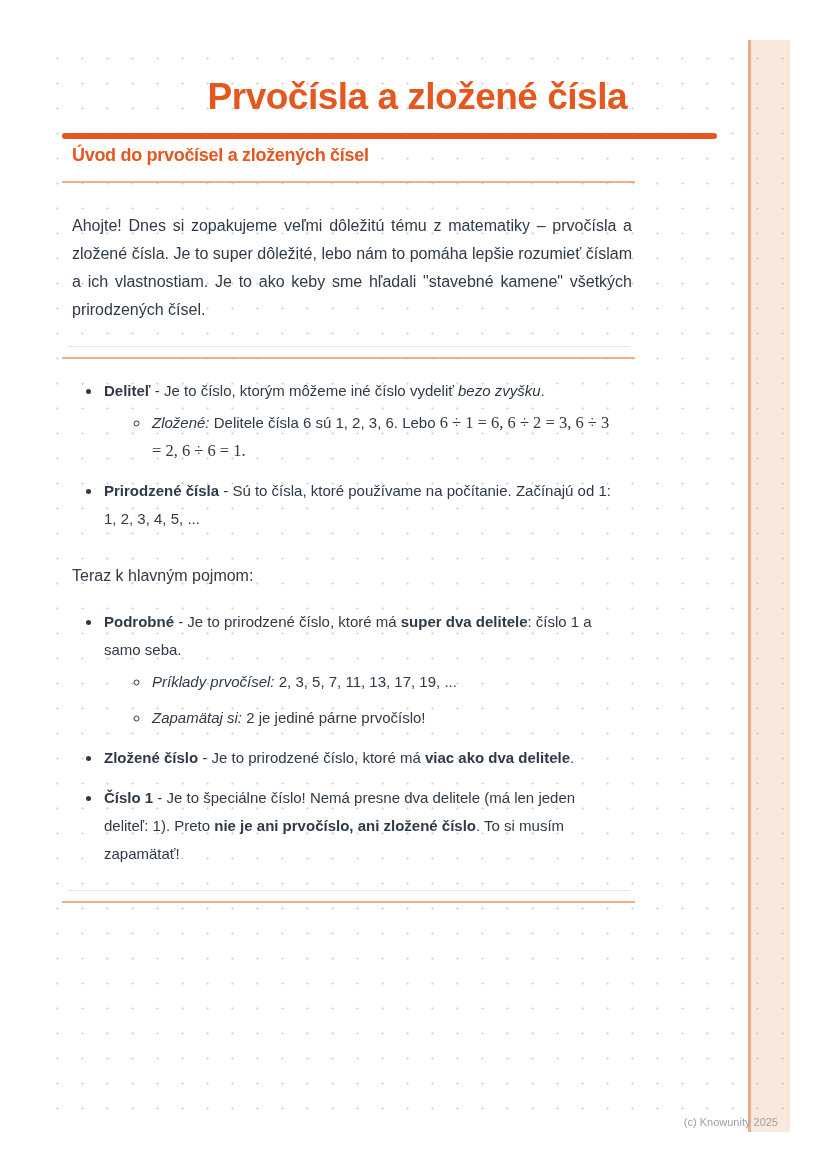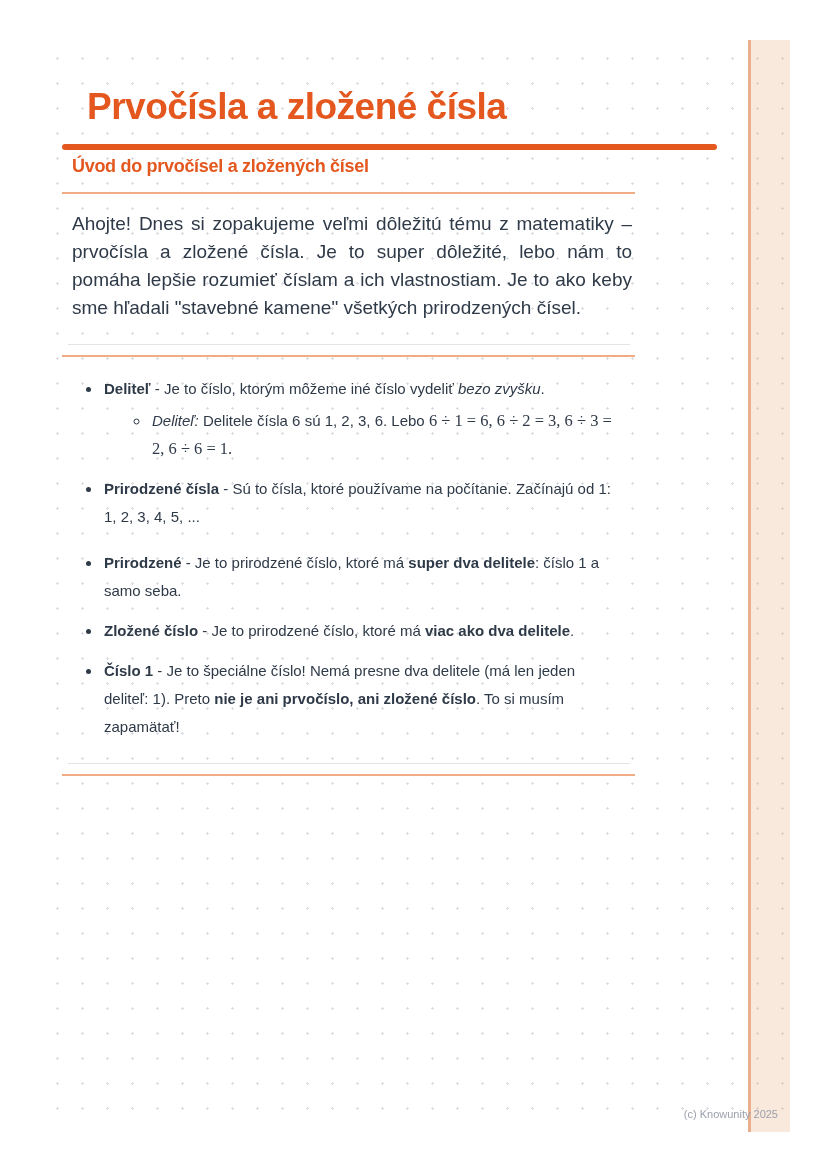--- a/index.html
+++ b/index.html
@@ -28,26 +28,27 @@
     border-left: 3px solid #E9AE8B;
     box-sizing: border-box;
   }
   .content {
     position: relative;
     padding: 30px 0 0 34px;
     width: 560px;
     color: #2F3A48;
   }
   h1.title {
-    margin: 15px;
+    margin: 5px;
     font-size: 37px;
     line-height: 44px;
     font-weight: 700;
     letter-spacing: -0.5px;
     color: #E4571E;
+    text-align: right;
   }
   .title-rule {
     width: 655px; height: 6px;
     background: #E4571E;
     border-radius: 3px;
     margin: 14px 0 0 -10px;
   }
   h2.section-heading {
     margin: 0;
     font-size: 18px;
@@ -57,22 +58,22 @@
     color: #E4571E;
   }
   .mt-h2-first { margin-top: 34px; }
   .mt-h2 { margin-top: 26px; }
   .h2-rule {
     width: 573px; height: 2px;
     background: #F0AC82;
     margin: 10px 0 0 -10px;
   }
   .para {
-    margin: 16px 0 0 0;
-    font-size: 19px;
+    margin: 29px 0 0 0;
+    font-size: 16px;
     line-height: 28px;
   }
   .justify { text-align: justify; }
   .divider {
     width: 562px; height: 1px;
     background: #E3E3E8;
     margin: 22px 0 0 -4px;
   }
   ul.l1 {
     list-style: disc;
@@ -91,21 +92,21 @@
   ul.l2 > li { margin: 8px 0 0 0; padding-left: 2px; }
   ul.l2 > li:first-child { margin-top: 4px; }
   b.term { font-weight: 700; }
   i.lbl { font-style: italic; }
   .math {
     font-family: "Liberation Serif", serif;
     font-size: 16.5px;
   }
   .footer {
     position: absolute;
-    right: 12px; bottom: 12px;
+    right: 12px; bottom: 4px;
     font-size: 11px;
     color: #9BA1AB;
     z-index: 2;
   }
 </style>
 </head>
 <body>
 
 <div class="sheet">
   <div class="stripe"></div>
@@ -121,33 +122,42 @@
 
     <div class="divider"></div>
 
     <div class="h2-rule"></div>
 
     <ul class="l1">
       <li>
         <b class="term">Deliteľ</b><span> - Je to číslo, ktorým môžeme iné číslo vydeliť </span><i class="lbl">bezo zvyšku</i><span>.</span>
         <ul class="l2">
           <li>
-            <i class="lbl">Deliteľ:</i><span> Delitele čísla 6 sú 1, 2, 3, 6. Lebo </span><span class="math">6 ÷ 1 = 6, 6 ÷ 2 = 3, 6 ÷ 3 = 2, 6 ÷ 6 = 1.</span>
+            <i class="lbl">Zložené:</i><span> Delitele čísla 6 sú 1, 2, 3, 6. Lebo </span><span class="math">6 ÷ 1 = 6, 6 ÷ 2 = 3, 6 ÷ 3 = 2, 6 ÷ 6 = 1.</span>
           </li>
         </ul>
       </li>
       <li>
         <b class="term">Prirodzené čísla</b><span> - Sú to čísla, ktoré používame na počítanie. Začínajú od 1: 1, 2, 3, 4, 5, ...</span>
       </li>
     </ul>
 
+    <p class="para">Teraz k hlavným pojmom:</p>
 
     <ul class="l1">
       <li>
-        <b class="term">Prirodzené</b><span> - Je to prirodzené číslo, ktoré má </span><b>super dva delitele</b><span>: číslo 1 a samo seba.</span>
+        <b class="term">Podrobné</b><span> - Je to prirodzené číslo, ktoré má </span><b>super dva delitele</b><span>: číslo 1 a samo seba.</span>
+        <ul class="l2">
+          <li>
+            <i class="lbl">Príklady prvočísel:</i><span> 2, 3, 5, 7, 11, 13, 17, 19, ...</span>
+          </li>
+          <li>
+            <i class="lbl">Zapamätaj si:</i><span> 2 je jediné párne prvočíslo!</span>
+          </li>
+        </ul>
       </li>
       <li>
         <b class="term">Zložené číslo</b><span> - Je to prirodzené číslo, ktoré má </span><b>viac ako dva delitele</b><span>.</span>
       </li>
       <li>
         <b class="term">Číslo 1</b><span> - Je to špeciálne číslo! Nemá presne dva delitele (má len jeden deliteľ: 1). Preto </span><b>nie je ani prvočíslo, ani zložené číslo</b><span>. To si musím zapamätať!</span>
       </li>
     </ul>
 
     <div class="divider"></div>

